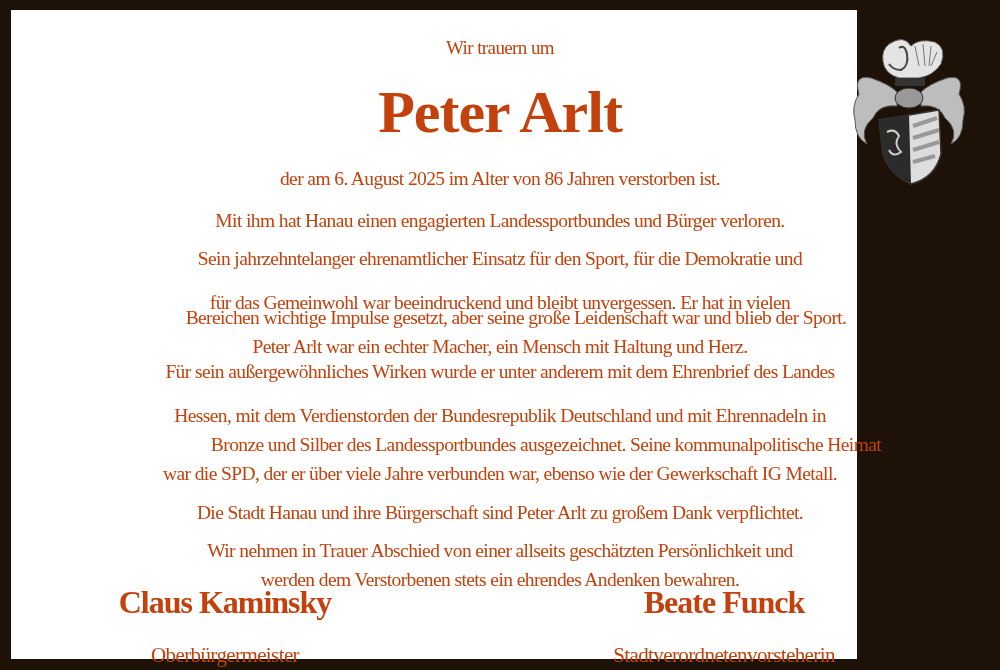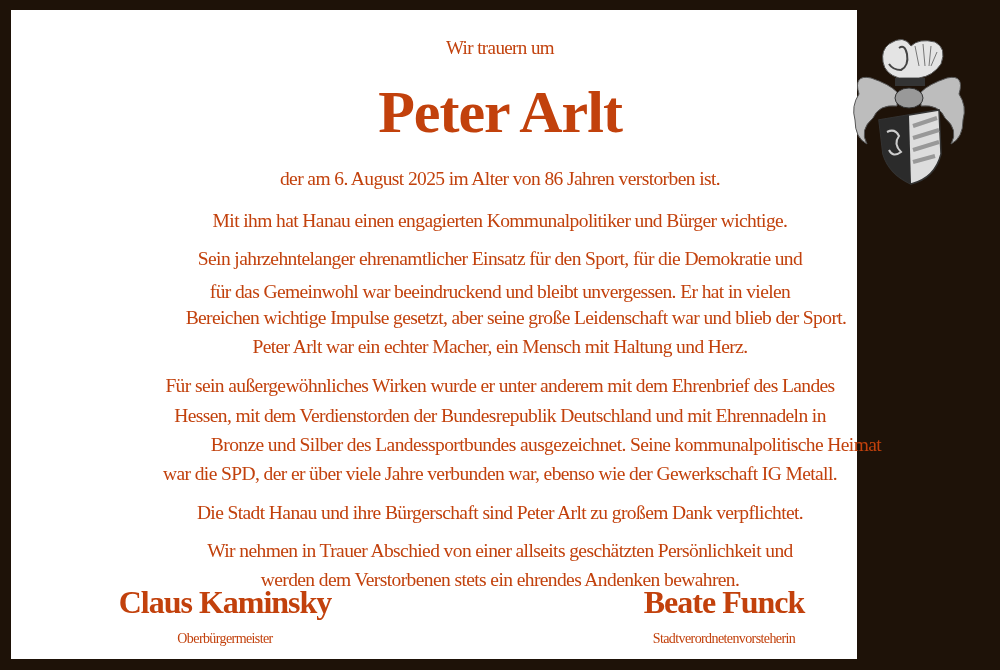--- a/index.html
+++ b/index.html
@@ -5,39 +5,39 @@
   html,body{margin:0;padding:0;}
   body{width:1000px;height:670px;background:#1e1208;position:relative;overflow:hidden;}
   .card{position:absolute;left:11px;top:10px;width:846px;height:649px;background:#fff;color:#c2410c;
         font-family:Liberation Serif, serif;}
   .line{position:absolute;left:0;width:978px;text-align:center;white-space:nowrap;letter-spacing:-0.6px;}
   .pre{top:27px;font-size:19px;}
   .name{top:72px;font-size:60px;font-weight:bold;letter-spacing:-1px;line-height:60px;}
   .p{font-size:19.5px;line-height:25px;margin-top:16px;}
   .sig{position:absolute;text-align:center;white-space:nowrap;}
   .sig .n{font-size:32px;font-weight:bold;letter-spacing:-1px;}
-  .sig .t{font-size:14px;margin-top:10px;letter-spacing:-0.6px;}
+  .sig .t{font-size:21px;margin-top:22px;letter-spacing:-0.6px;}
   .crest{position:absolute;left:838px;top:24px;width:120px;height:152px;}
 </style>
 </head>
 <body>
 
 <div class="card">
   <div class="line pre">Wir trauern um</div>
   <div class="line name">Peter Arlt</div>
   <div class="line p" style="top:140px;">der am 6. August 2025 im Alter von 86 Jahren verstorben ist.</div>
 
-  <div class="line p" style="top:182px;">Mit ihm hat Hanau einen engagierten Kommunalpolitiker und Bürger wichtige.</div>
+  <div class="line p" style="top:182px;">Mit ihm hat Hanau einen engagierten Landessportbundes und Bürger verloren.</div>
 
   <div class="line p" style="top:220px;">Sein jahrzehntelanger ehrenamtlicher Einsatz für den Sport, für die Demokratie und</div>
-  <div class="line p" style="top:253px;">für das Gemeinwohl war beeindruckend und bleibt unvergessen. Er hat in vielen</div>
+  <div class="line p" style="top:264px;">für das Gemeinwohl war beeindruckend und bleibt unvergessen. Er hat in vielen</div>
   <div class="line p" style="top:279px;padding-left:16px;">Bereichen wichtige Impulse gesetzt, aber seine große Leidenschaft war und blieb der Sport.</div>
   <div class="line p" style="top:308px;">Peter Arlt war ein echter Macher, ein Mensch mit Haltung und Herz.</div>
 
-  <div class="line p" style="top:347px;">Für sein außergewöhnliches Wirken wurde er unter anderem mit dem Ehrenbrief des Landes</div>
+  <div class="line p" style="top:333px;">Für sein außergewöhnliches Wirken wurde er unter anderem mit dem Ehrenbrief des Landes</div>
   <div class="line p" style="top:377px;">Hessen, mit dem Verdienstorden der Bundesrepublik Deutschland und mit Ehrennadeln in</div>
   <div class="line p" style="top:406px;padding-left:46px;">Bronze und Silber des Landessportbundes ausgezeichnet. Seine kommunalpolitische Heimat</div>
   <div class="line p" style="top:435px;">war die SPD, der er über viele Jahre verbunden war, ebenso wie der Gewerkschaft IG Metall.</div>
 
   <div class="line p" style="top:474px;">Die Stadt Hanau und ihre Bürgerschaft sind Peter Arlt zu großem Dank verpflichtet.</div>
 
   <div class="line p" style="top:512px;">Wir nehmen in Trauer Abschied von einer allseits geschätzten Persönlichkeit und</div>
   <div class="line p" style="top:541px;">werden dem Verstorbenen stets ein ehrendes Andenken bewahren.</div>
 
   <div class="sig" style="left:94px;top:574px;width:240px;">

